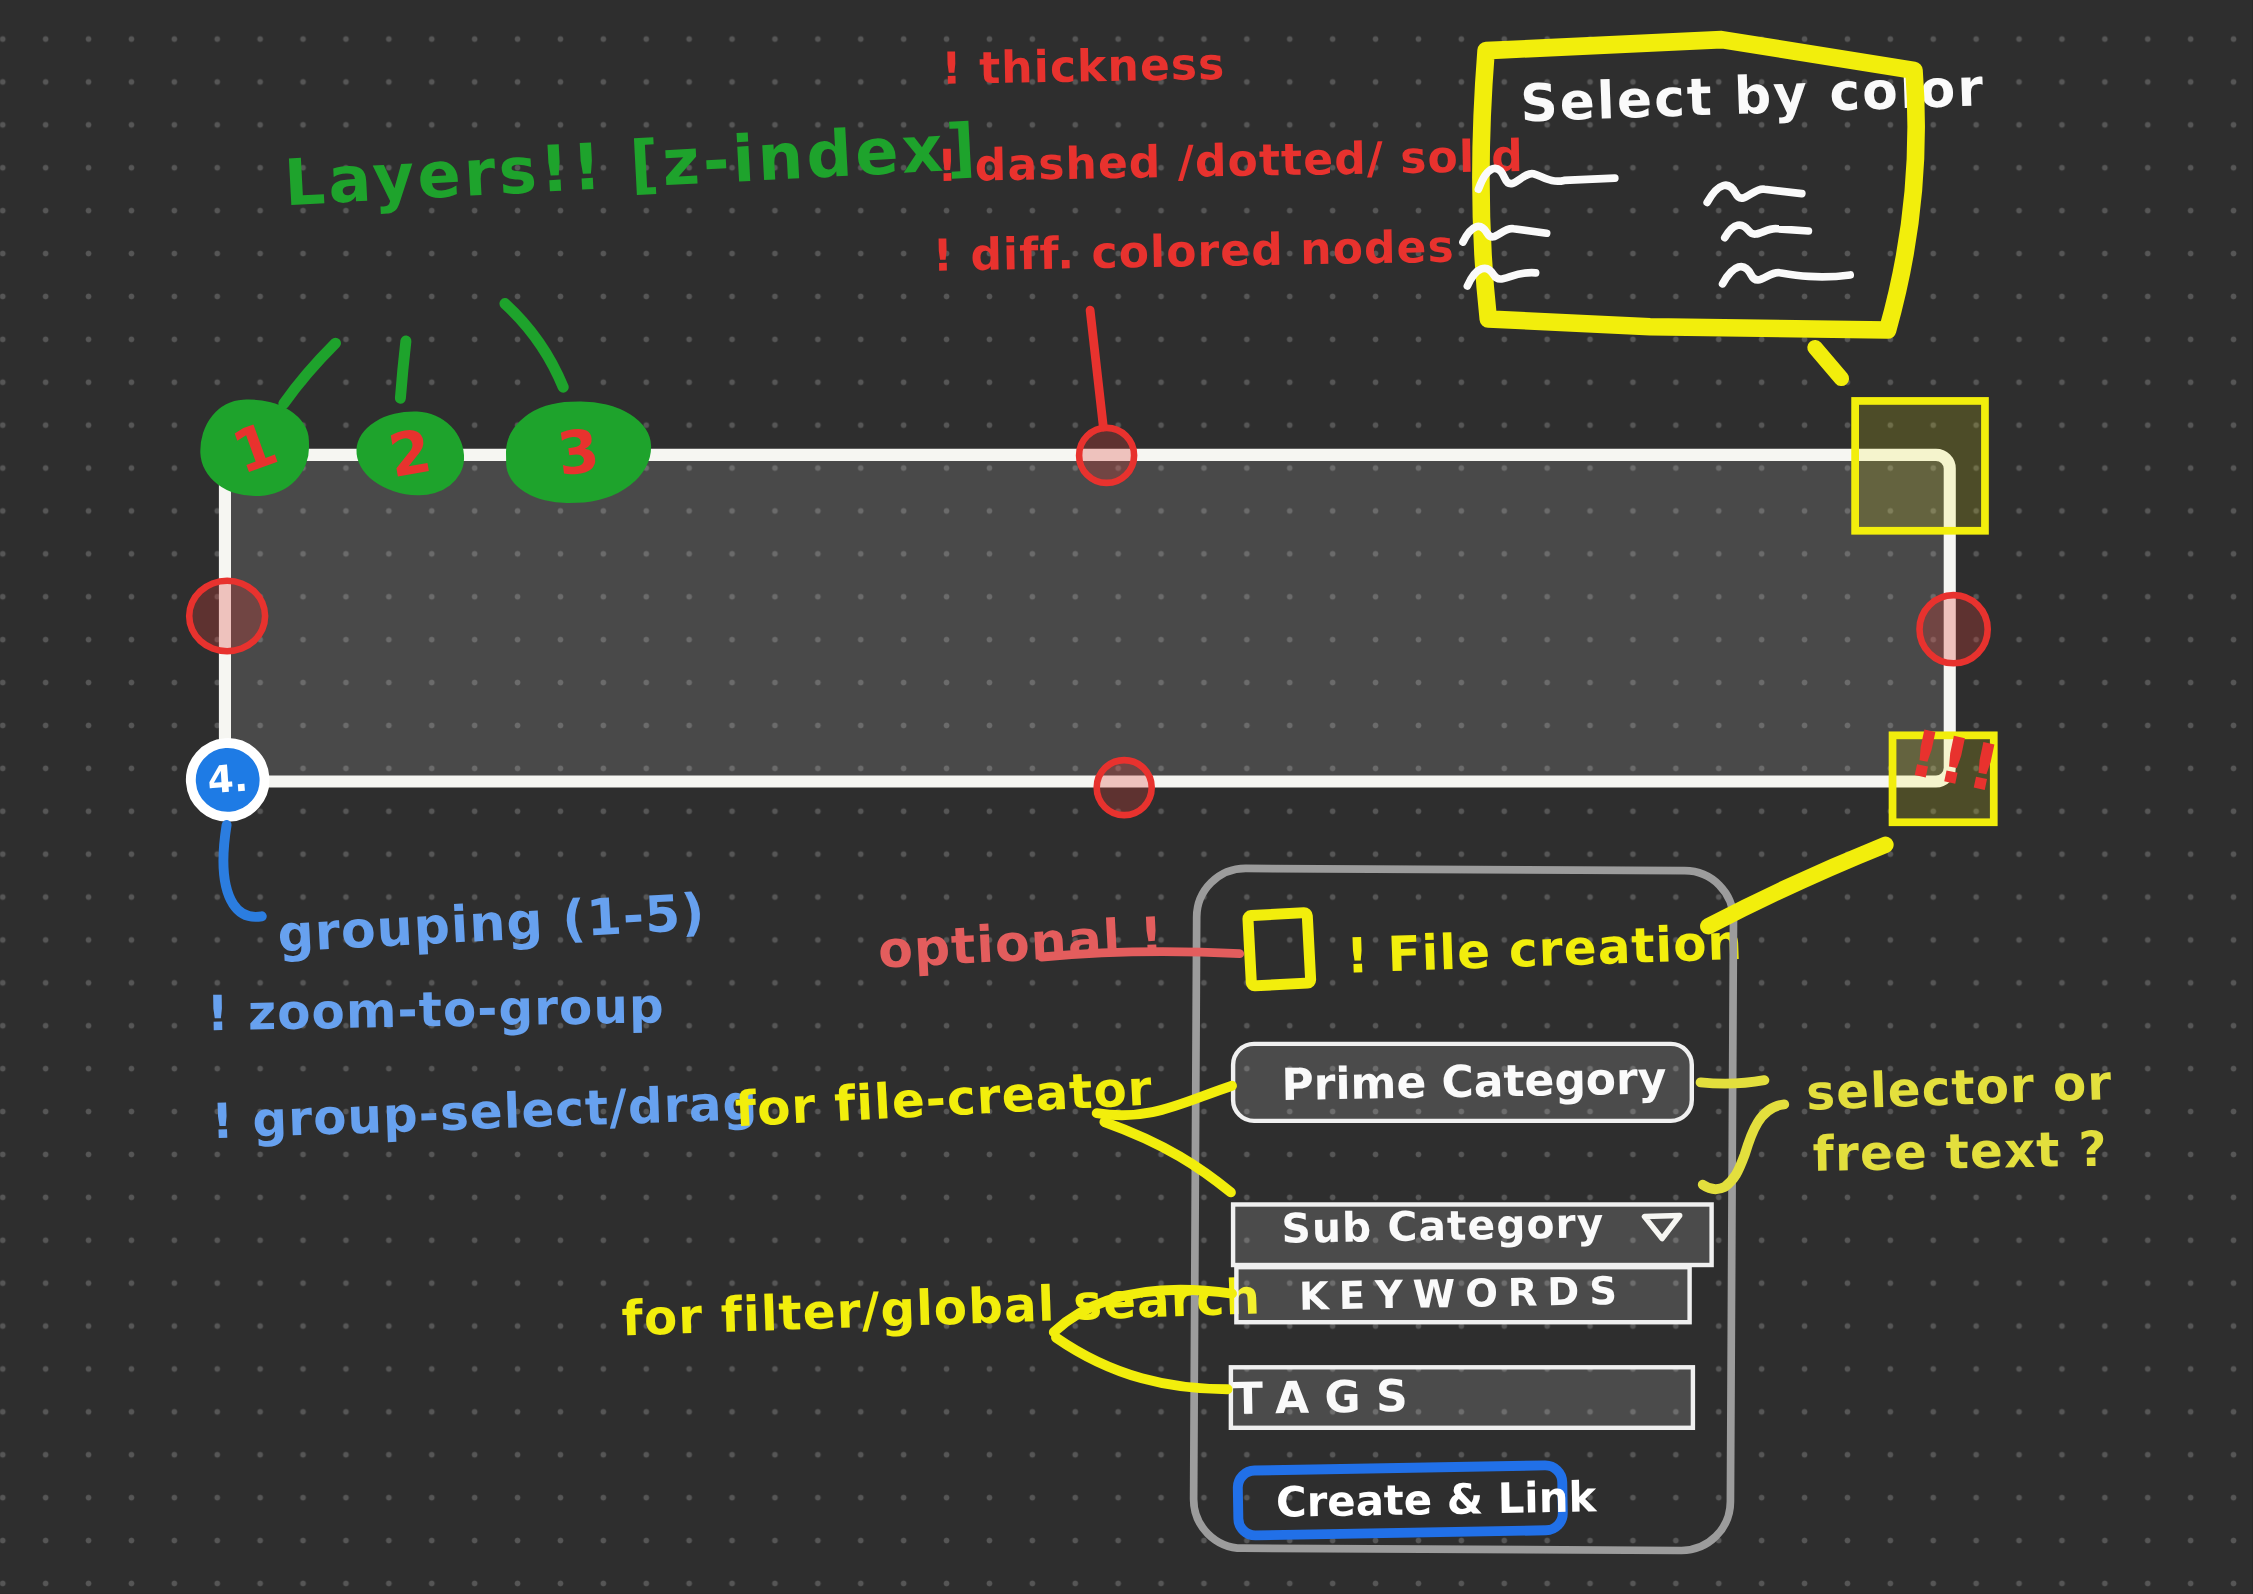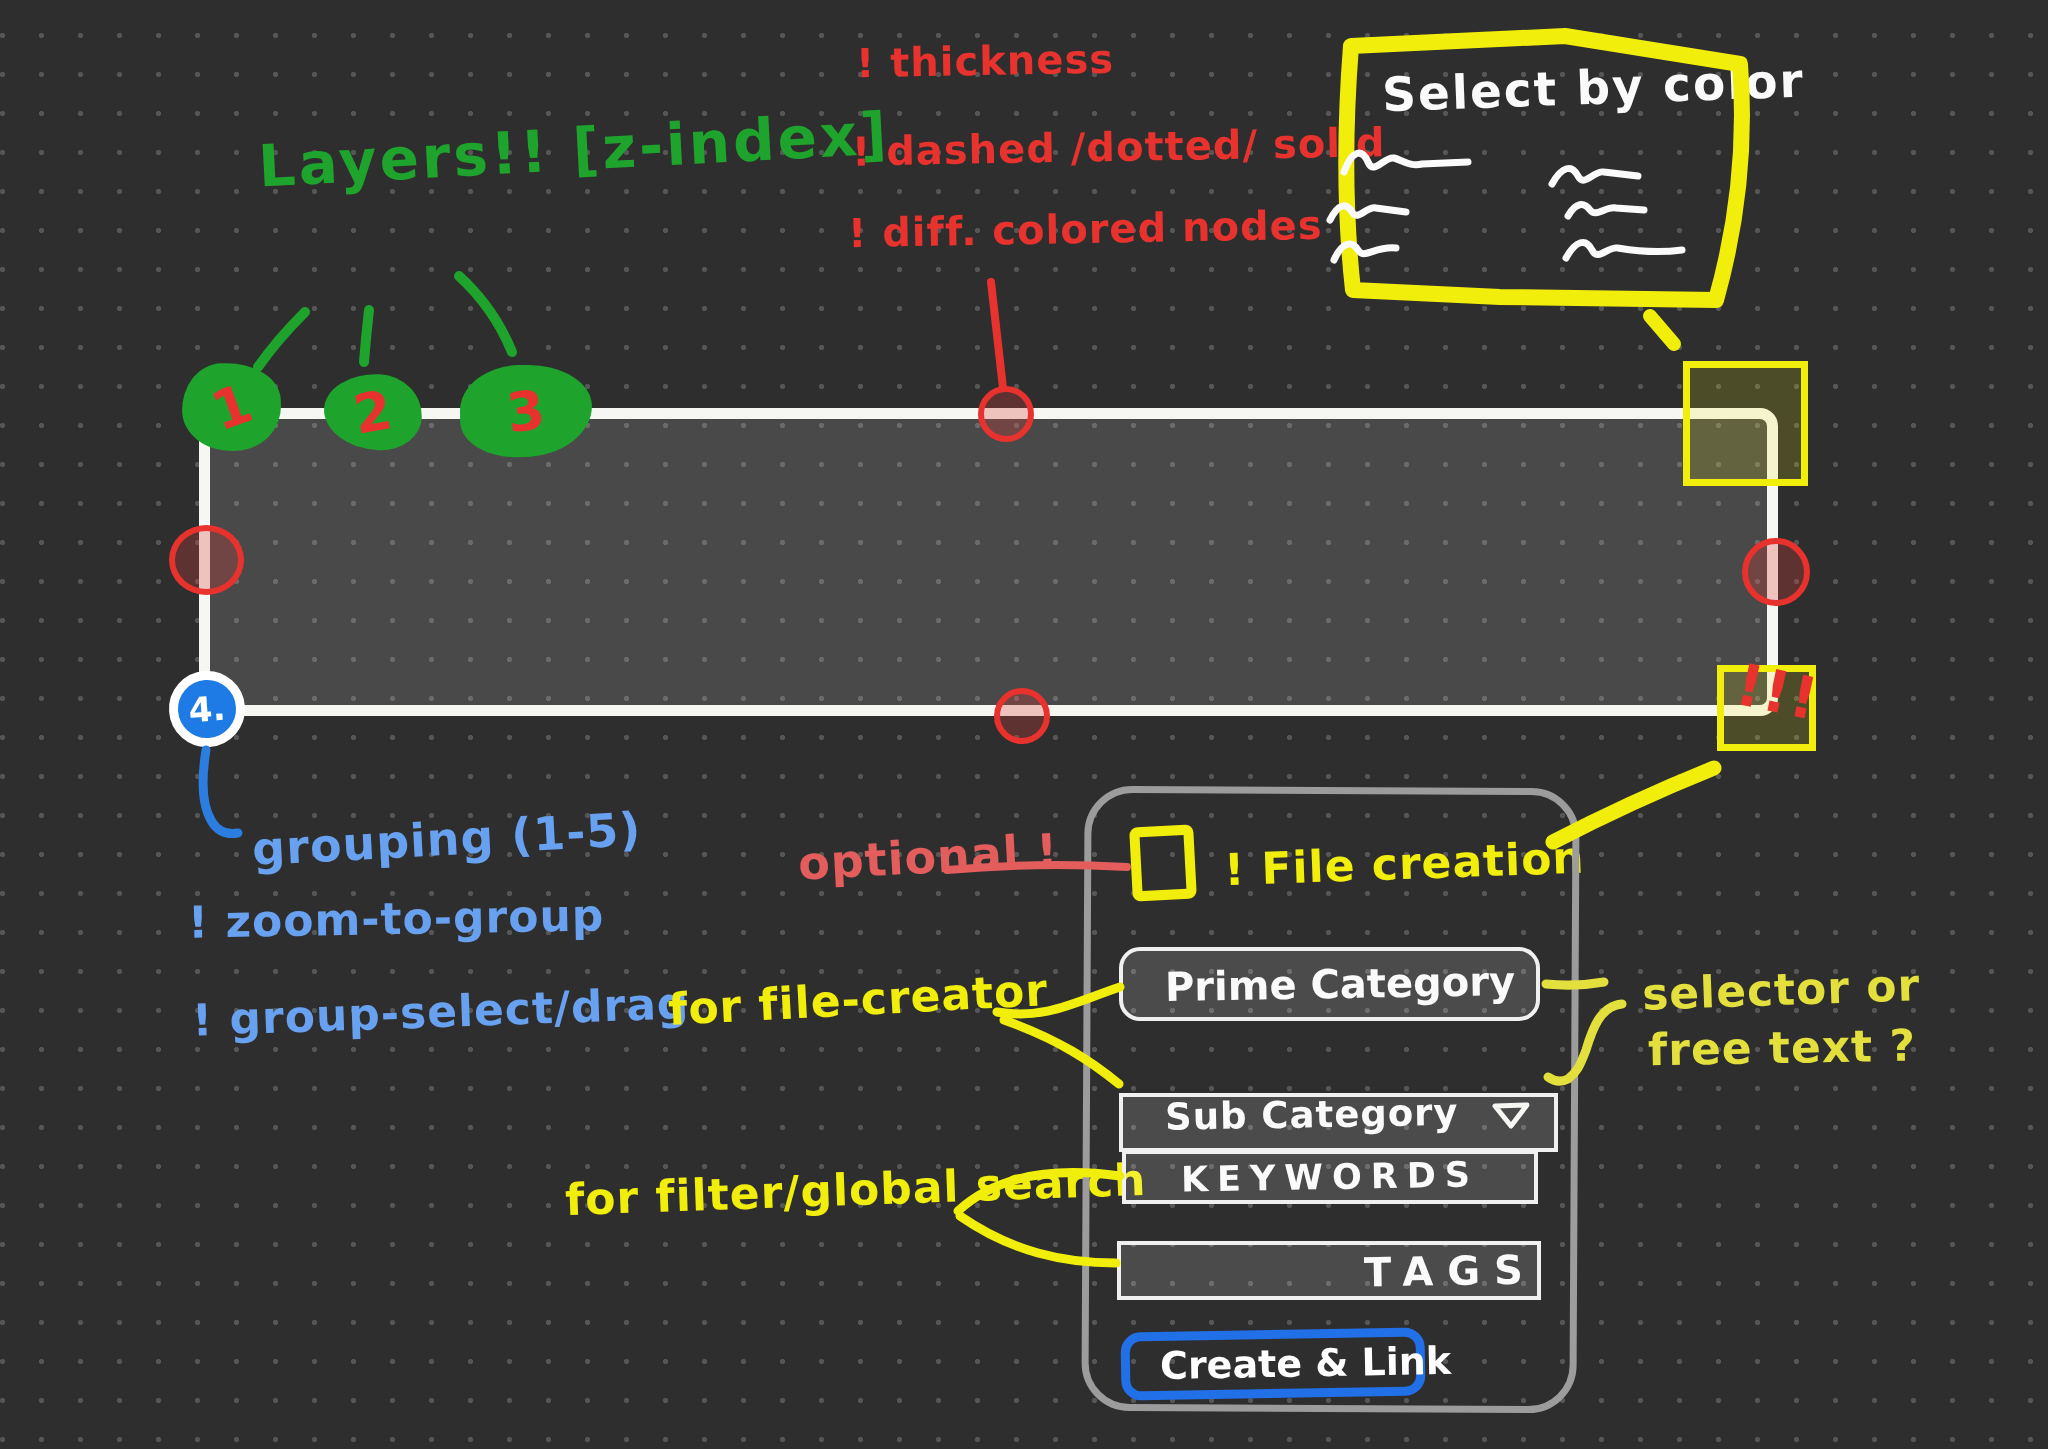--- a/index.html
+++ b/index.html
@@ -90,21 +90,21 @@
     transform: rotate(-3deg); background: transparent;
   }
   .field {
     border: 4px solid #f0f0f0; background: rgba(255,255,255,0.14);
     color: #fafafa; display: flex; align-items: center;
     font-weight: bold;
   }
   .f-prime { left: 1119px; top: 947px;  width: 421px; height: 74px; font-size: 40px; padding: 0 22px 0 42px; border-radius: 21px; }
   .f-sub   { left: 1119px; top: 1057px; width: 439px; height: 59px; font-size: 37px; padding: 0 22px 16px 42px; margin-top: 36px; }
   .f-key   { left: 1122px; top: 1150px; width: 416px; height: 54px; font-size: 35px; justify-content: center; letter-spacing: 9px; }
-  .f-tags  { left: 1117px; top: 1241px; width: 424px; height: 59px; font-size: 40px; justify-content: flex-end; letter-spacing: 14px; }
+  .f-tags  { left: 1117px; top: 1241px; width: 424px; height: 59px; font-size: 40px; justify-content: flex-start; letter-spacing: 14px; }
   .f-label { transform: rotate(-1deg); white-space: nowrap; }
   .f-prime .f-label { flex: 1; } .f-sub .f-label { flex: 1; }
   .sub-gap { letter-spacing: 1px; }
   .btn-create {
     left: 1121px; top: 1330px; width: 304px; height: 68px;
     border: 9px solid #2170e8; border-radius: 20px;
     color: #fff; font-size: 38px; font-weight: bold;
     display: flex; align-items: center; padding-left: 30px;
     transform: rotate(-1deg); white-space: nowrap;
   }

